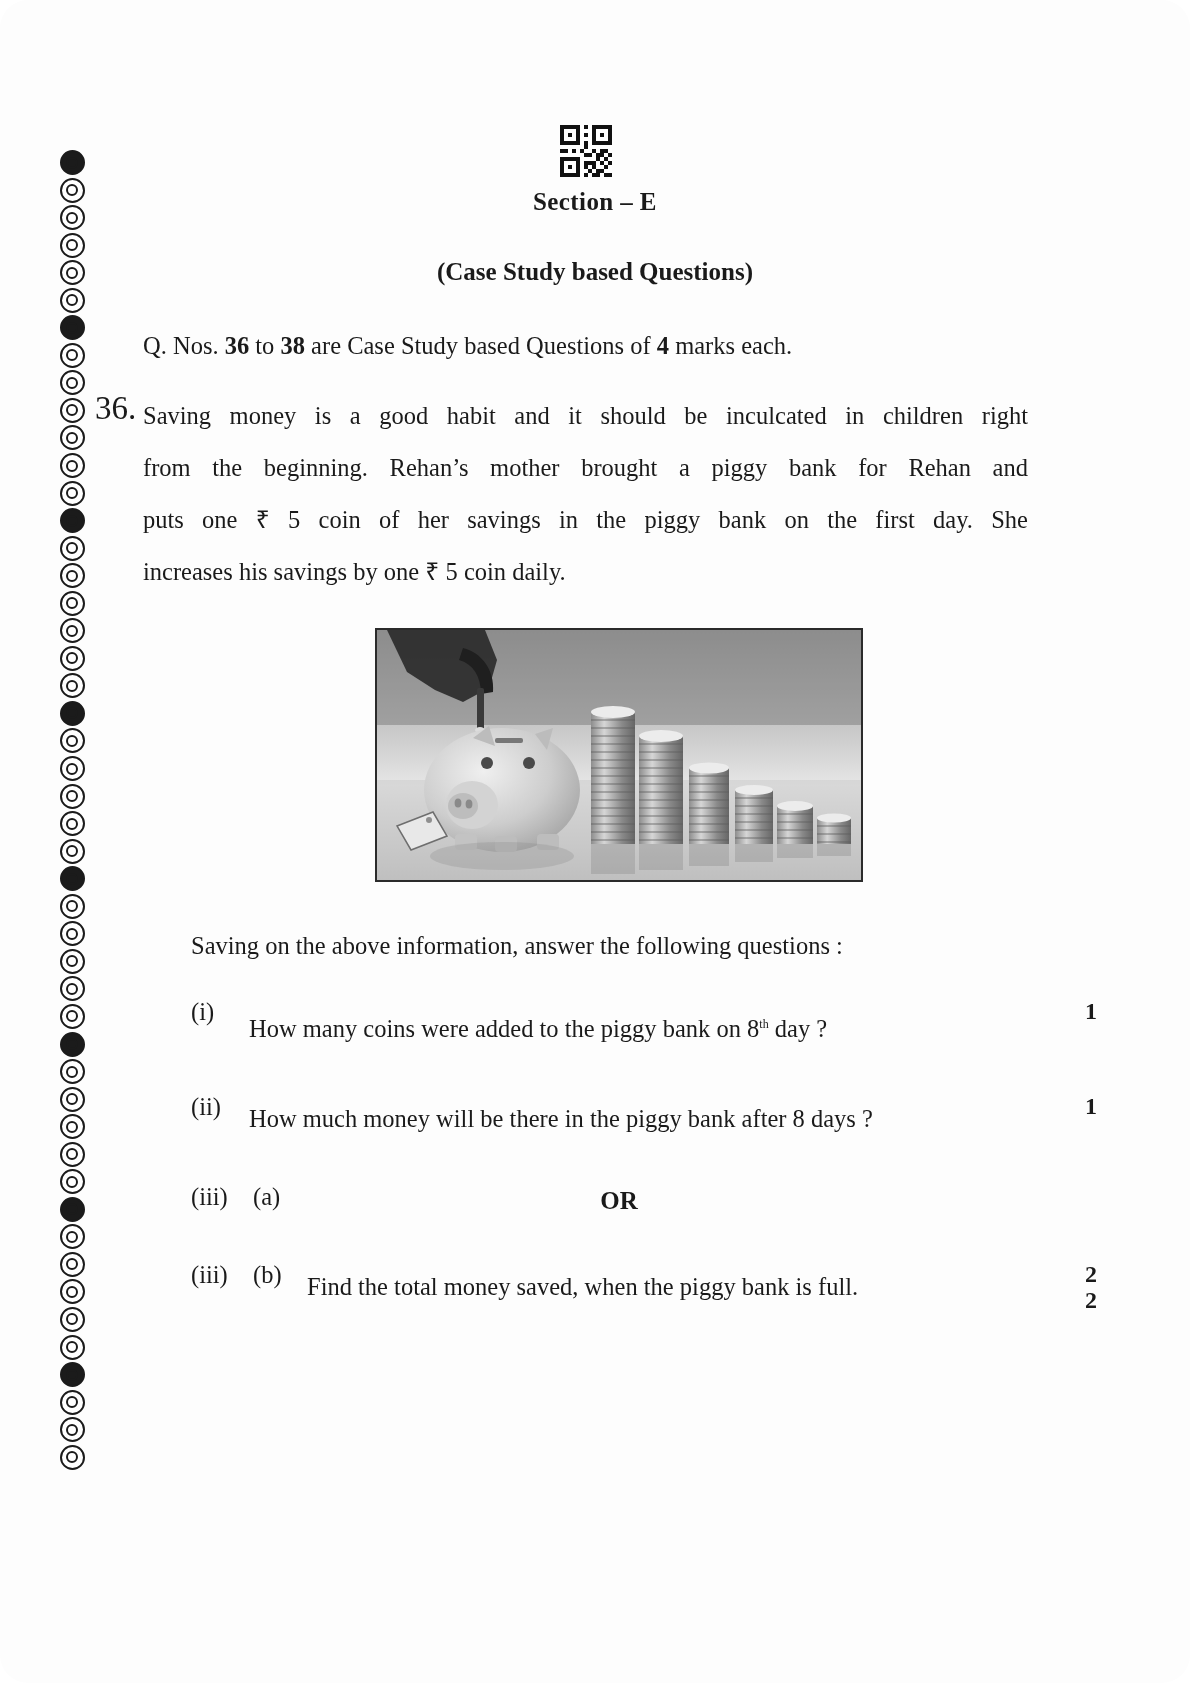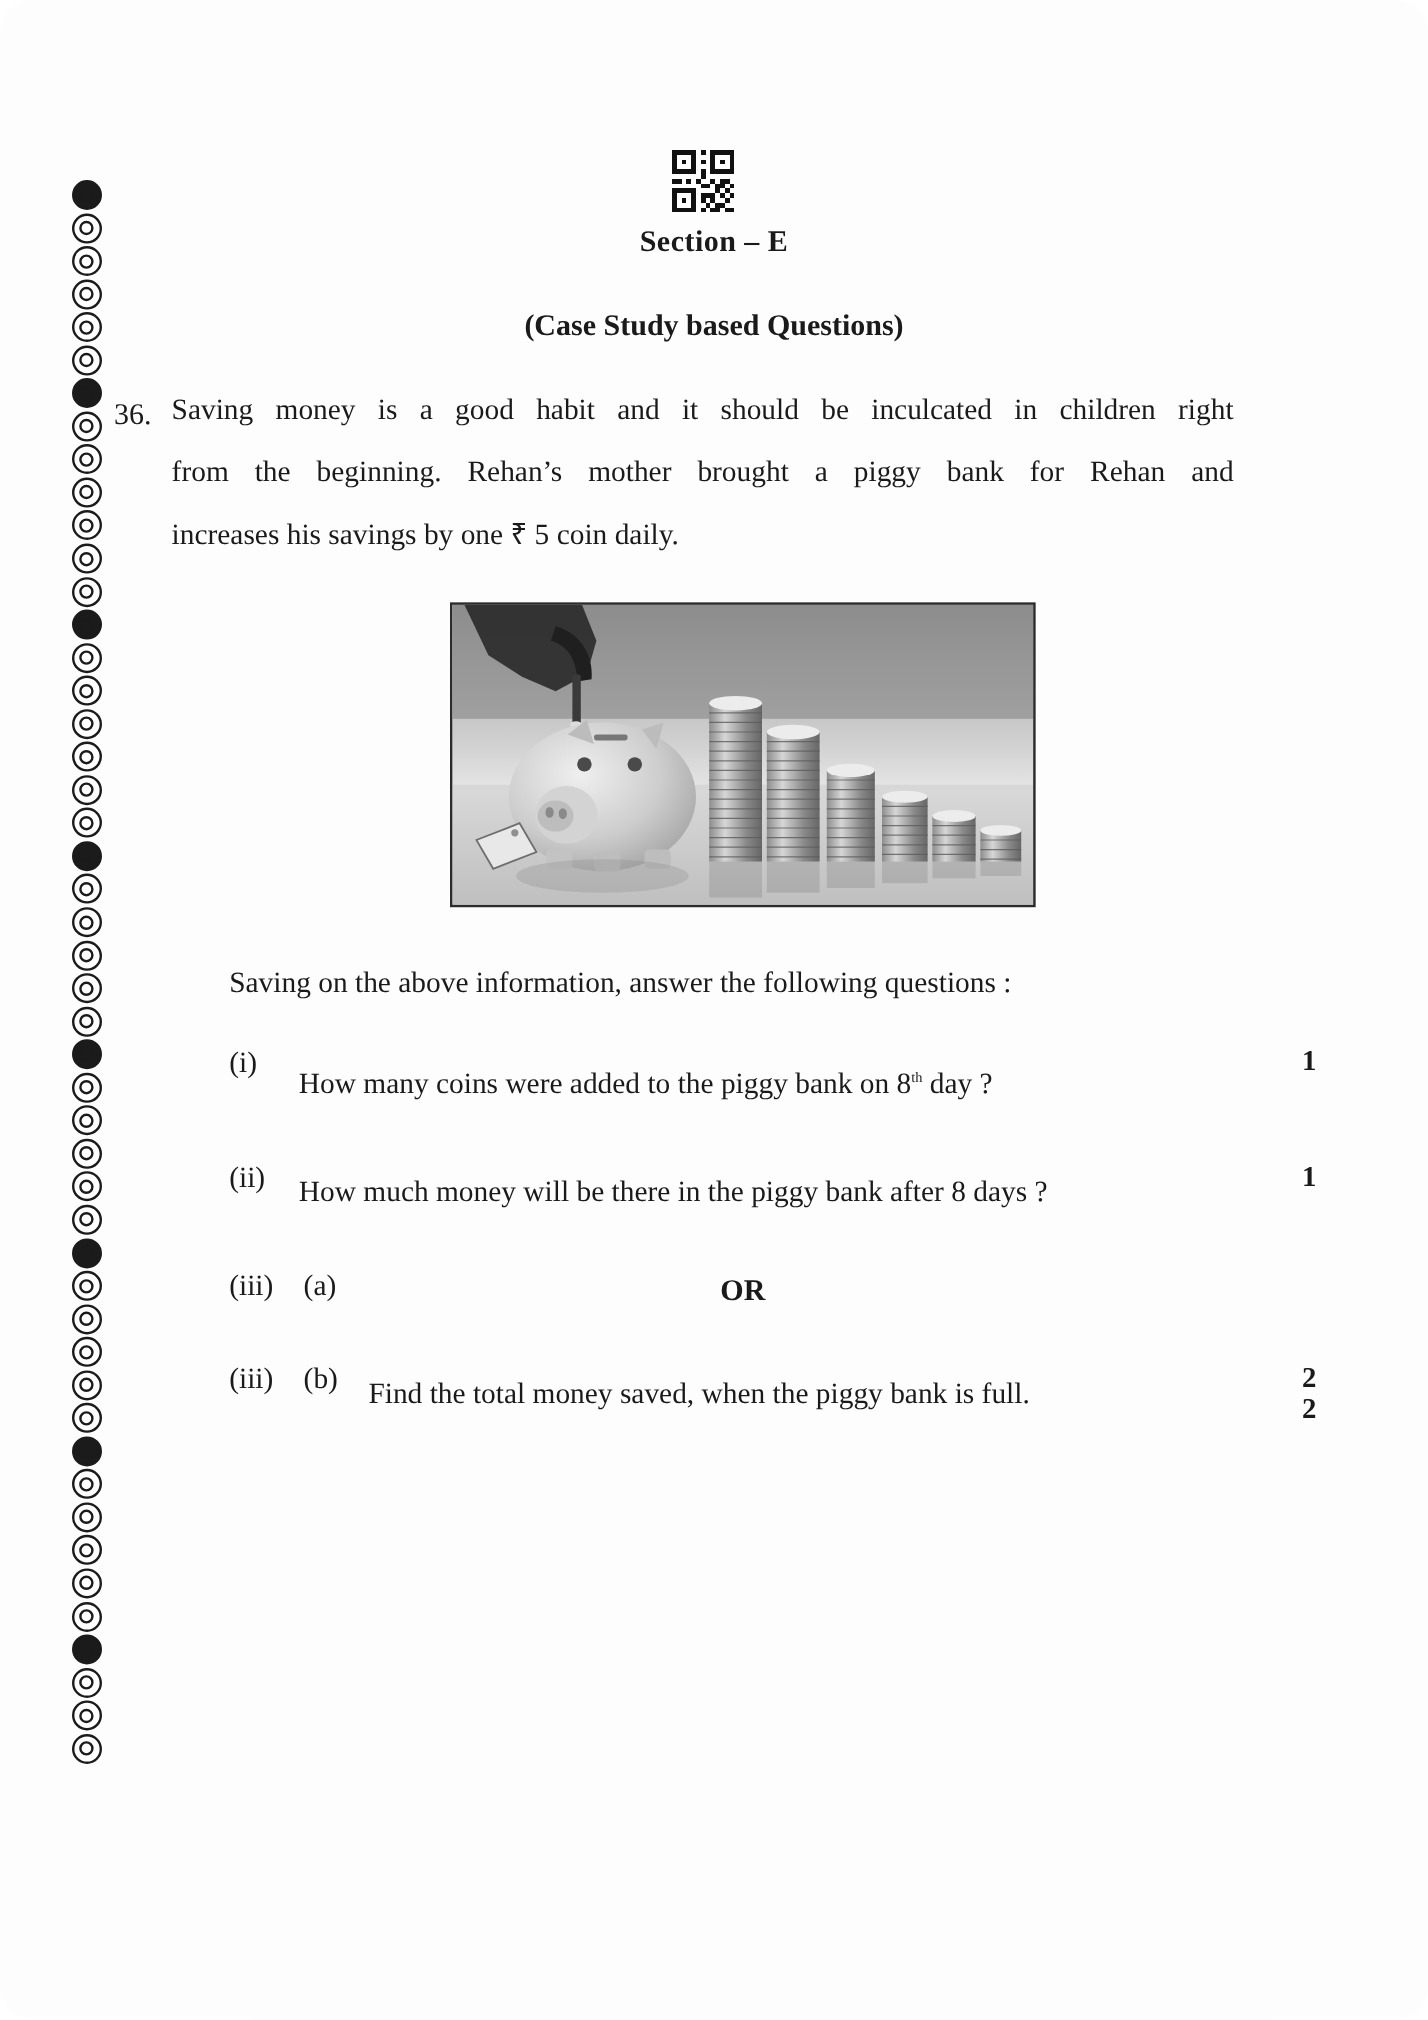--- a/index.html
+++ b/index.html
@@ -107,22 +107,21 @@
   
   .qblock {
     margin-top: 30px;
     position: relative;
     padding-left: 48px;
   }
   .qnum {
     position: absolute;
     left: 0;
     top: 0;
-    font-size: 25px;
-    margin-top: 16px;
+    font-size: 33px;
   }
   .qtext {
     font-size: 24.5px;
     line-height: 52px;
     text-align: justify;
     text-align-last: left;
     width: 885px;
   }
   .qtext .lastline { text-align: left; }
 
@@ -322,26 +321,30 @@
           <rect x="11" y="8" width="1" height="1"></rect>
       </g>
     </svg>
   </div>
 
   <div class="content">
 
     <div class="center section-title">Section – E</div>
     <div class="center subtitle">(Case Study based Questions)</div>
 
+    <div class="instr">
+      <span>Q. Nos. </span><b>36</b><span> to </span><b>38</b><span> are Case Study based Questions of </span><b>4</b><span> marks each.</span>
+    </div>
 
     <div class="qblock">
       <div class="qnum">36.</div>
       <div class="qtext">
         <div style="text-align:justify;text-align-last:justify;">Saving money is a good habit and it should be inculcated in children right</div>
         <div style="text-align:justify;text-align-last:justify;">from the beginning. Rehan’s mother brought a piggy bank for Rehan and</div>
+        <div style="text-align:justify;text-align-last:justify;">puts one ₹ 5 coin of her savings in the piggy bank on the first day. She</div>
         <div class="lastline">increases his savings by one ₹ 5 coin daily.</div>
       </div>
 
       <div class="figure">
         <div class="frame">
           <svg class="photo" viewBox="0 0 484 250" preserveAspectRatio="none">
             <defs>
               <linearGradient id="bg" x1="0" y1="0" x2="0" y2="1">
                 <stop offset="0%" stop-color="#9d9d9d"></stop>
                 <stop offset="45%" stop-color="#cfcfcf"></stop>

